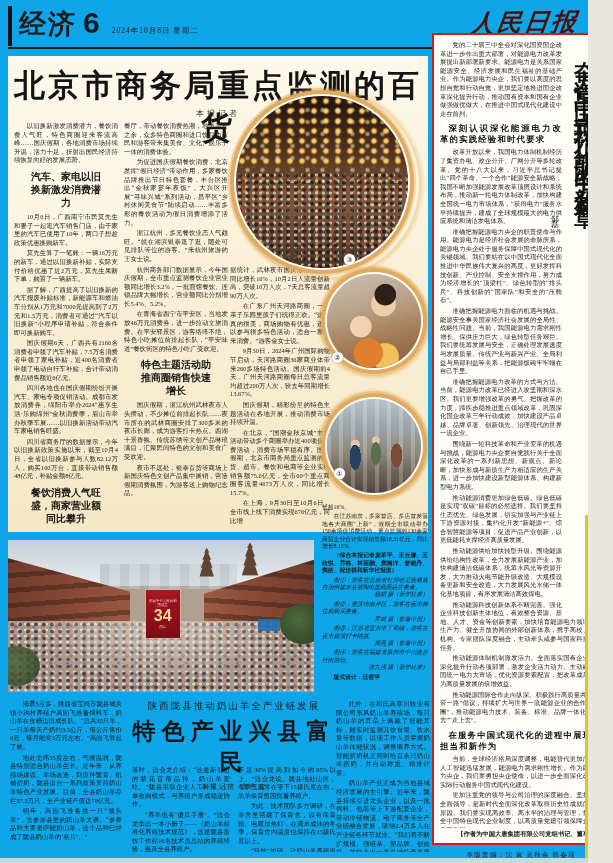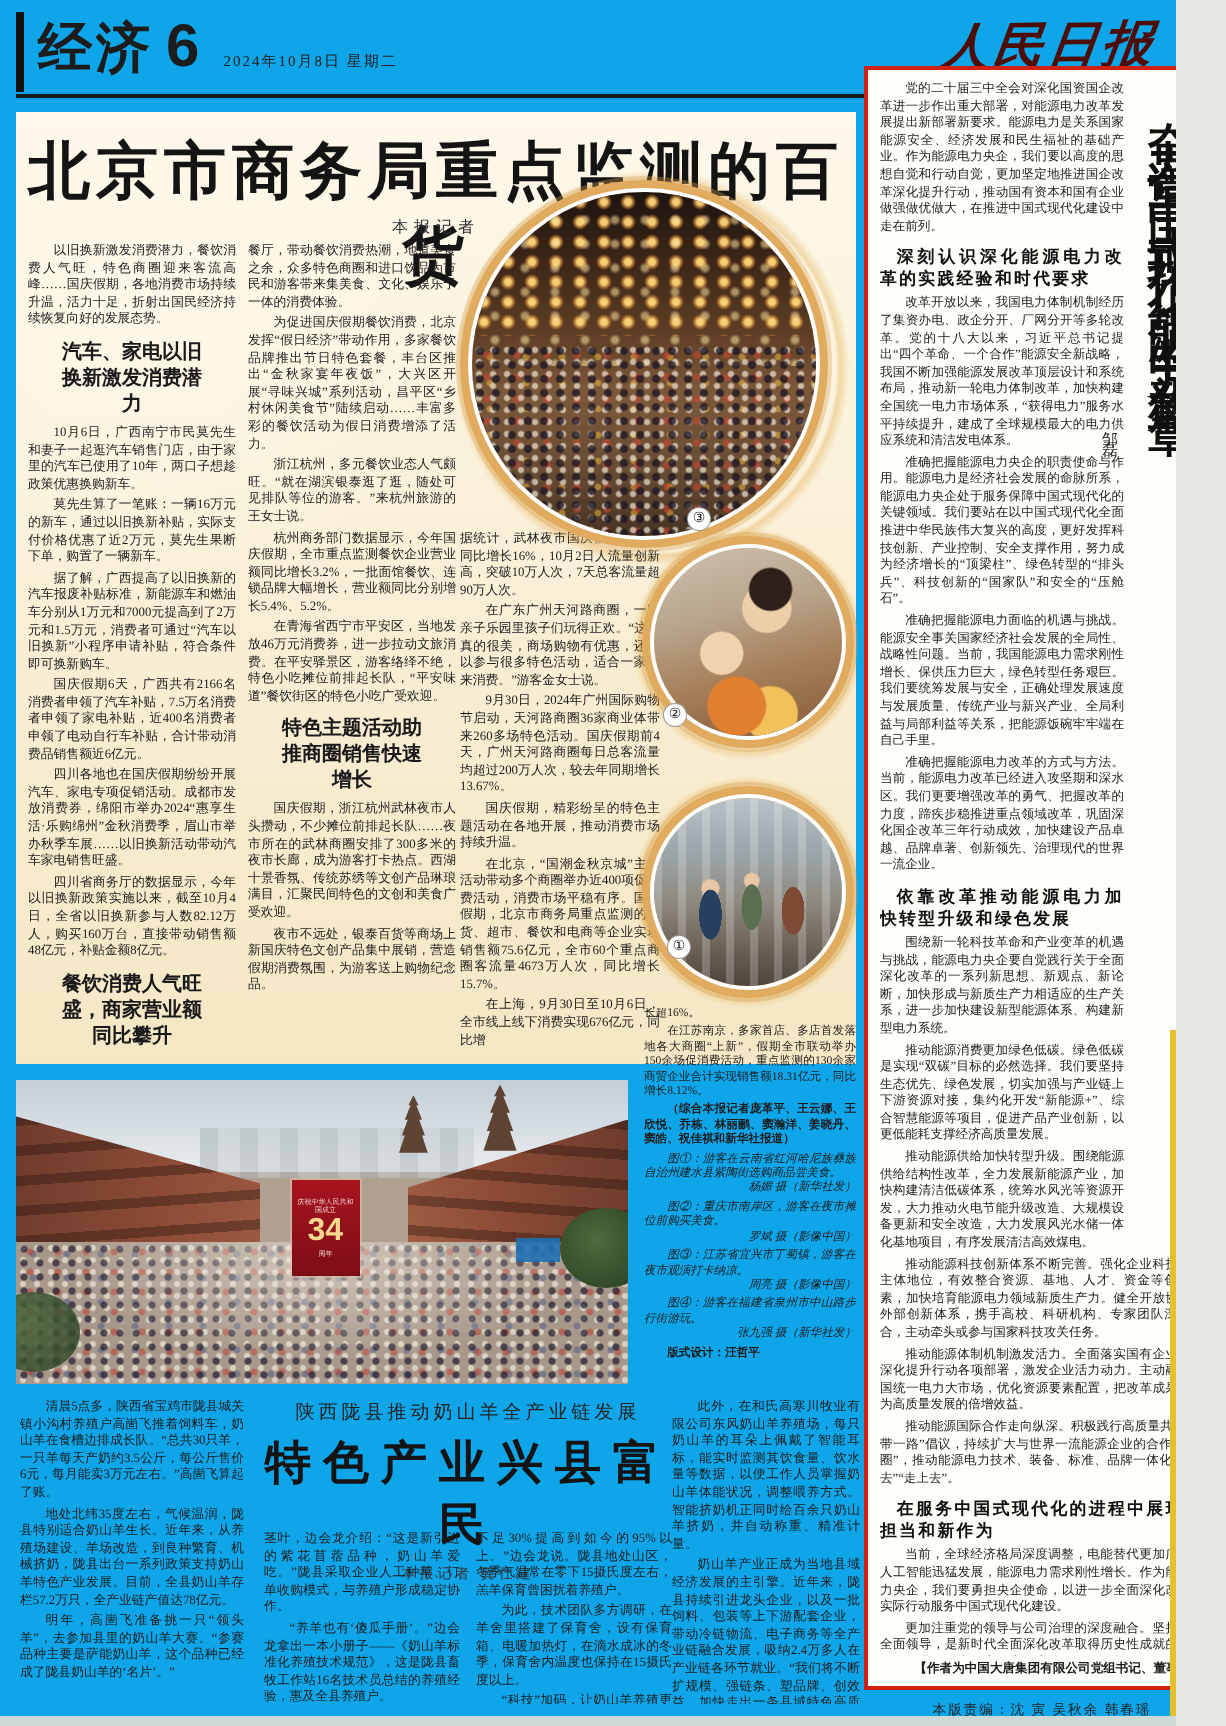--- a/index.html
+++ b/index.html
@@ -261,21 +261,20 @@
   <div class="energy">
     <div class="e-body">
       <div class="e-vtitle">奋力谱写中国式现代化能源电力新篇章</div>
       <div class="e-author">邹磊</div>
       <p>党的二十届三中全会对深化国资国企改革进一步作出重大部署，对能源电力改革发展提出新部署新要求。能源电力是关系国家能源安全、经济发展和民生福祉的基础产业。作为能源电力央企，我们要以高度的思想自觉和行动自觉，更加坚定地推进国企改革深化提升行动，推动国有资本和国有企业做强做优做大，在推进中国式现代化建设中走在前列。</p>
       <div class="e-h">深刻认识深化能源电力改革的实践经验和时代要求</div>
       <p>改革开放以来，我国电力体制机制经历了集资办电、政企分开、厂网分开等多轮改革。党的十八大以来，习近平总书记提出“四个革命、一个合作”能源安全新战略，我国不断加强能源发展改革顶层设计和系统布局，推动新一轮电力体制改革，加快构建全国统一电力市场体系，“获得电力”服务水平持续提升，建成了全球规模最大的电力供应系统和清洁发电体系。</p>
       <p>准确把握能源电力央企的职责使命与作用。能源电力是经济社会发展的命脉所系，能源电力央企处于服务保障中国式现代化的关键领域。我们要站在以中国式现代化全面推进中华民族伟大复兴的高度，更好发挥科技创新、产业控制、安全支撑作用，努力成为经济增长的“顶梁柱”、绿色转型的“排头兵”、科技创新的“国家队”和安全的“压舱石”。</p>
       <p>准确把握能源电力面临的机遇与挑战。能源安全事关国家经济社会发展的全局性、战略性问题。当前，我国能源电力需求刚性增长、保供压力巨大，绿色转型任务艰巨。我们要统筹发展与安全，正确处理发展速度与发展质量、传统产业与新兴产业、全局利益与局部利益等关系，把能源饭碗牢牢端在自己手里。</p>
       <p>准确把握能源电力改革的方式与方法。当前，能源电力改革已经进入攻坚期和深水区。我们更要增强改革的勇气、把握改革的力度，蹄疾步稳推进重点领域改革，巩固深化国企改革三年行动成效，加快建设产品卓越、品牌卓著、创新领先、治理现代的世界一流企业。</p>
-      <div class="e-h">依靠改革推动能源电力加快转型升级和绿色发展</div>
       <p>围绕新一轮科技革命和产业变革的机遇与挑战，能源电力央企要自觉践行关于全面深化改革的一系列新思想、新观点、新论断，加快形成与新质生产力相适应的生产关系，进一步加快建设新型能源体系、构建新型电力系统。</p>
       <p>推动能源消费更加绿色低碳。绿色低碳是实现“双碳”目标的必然选择。我们要坚持生态优先、绿色发展，切实加强与产业链上下游资源对接，集约化开发“新能源+”、综合智慧能源等项目，促进产品产业创新，以更低能耗支撑经济高质量发展。</p>
       <p>推动能源供给加快转型升级。围绕能源供给结构性改革，全力发展新能源产业，加快构建清洁低碳体系，统筹水风光等资源开发，大力推动火电节能升级改造、大规模设备更新和安全改造，大力发展风光水储一体化基地项目，有序发展清洁高效煤电。</p>
       <p>推动能源科技创新体系不断完善。强化企业科技创新主体地位，有效整合资源、基地、人才、资金等创新要素，加快培育能源电力领域新质生产力。健全开放协同的外部创新体系，携手高校、科研机构、专家团队深度融合，主动牵头或参与国家科技攻关任务。</p>
       <p>推动能源体制机制激发活力。全面落实国有企业改革深化提升行动各项部署，激发企业活力动力。主动融入全国统一电力大市场，优化资源要素配置，把改革成果转化为高质量发展的倍增效益。</p>
       <p>推动能源国际合作走向纵深。积极践行高质量共建“一带一路”倡议，持续扩大与世界一流能源企业的合作“朋友圈”，推动能源电力技术、装备、标准、品牌一体化“走出去”“走上去”。</p>
       <div class="e-h">在服务中国式现代化的进程中展现新担当和新作为</div>
       <p>当前，全球经济格局深度调整，电能替代更加广泛，人工智能迅猛发展，能源电力需求刚性增长。作为能源电力央企，我们要勇担央企使命，以进一步全面深化改革的实际行动服务中国式现代化建设。</p>
       <p>更加注重党的领导与公司治理的深度融合。坚持党的全面领导，是新时代全面深化改革取得历史性成就的根本原因。我们要实现高效率、高水平的治理与管理，持续健全中国特色现代企业制度，以高质量党建引领保障企业高质量发展。</p>
 

